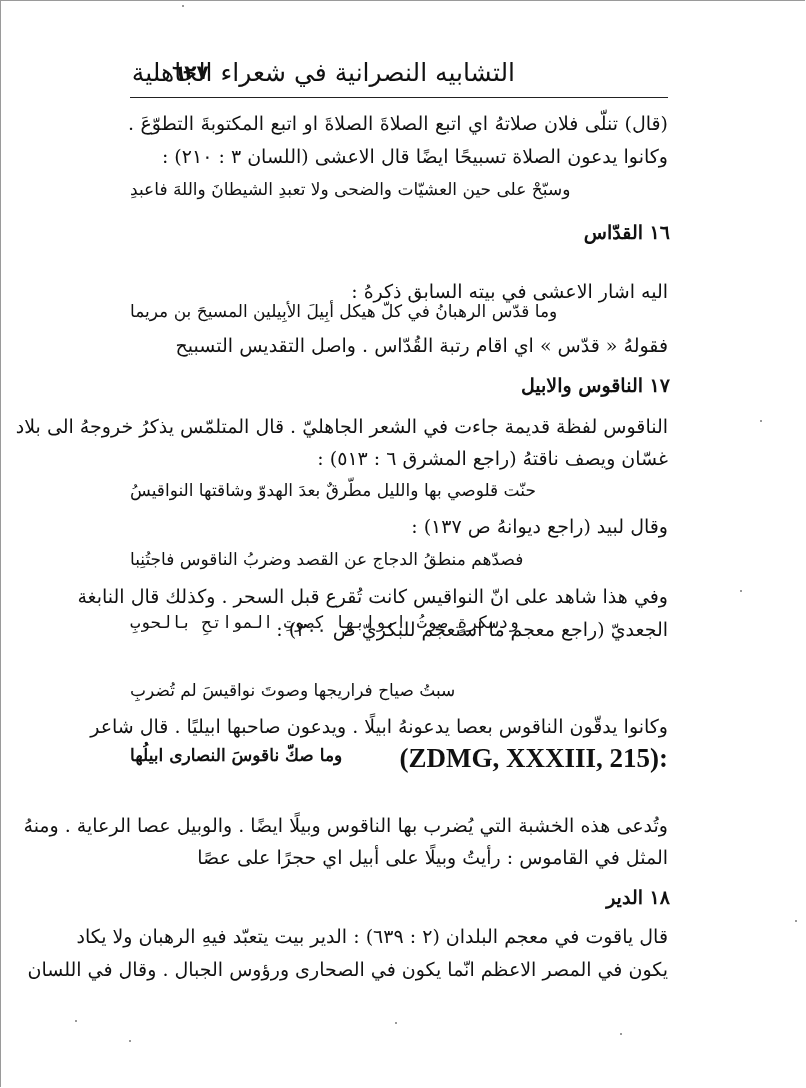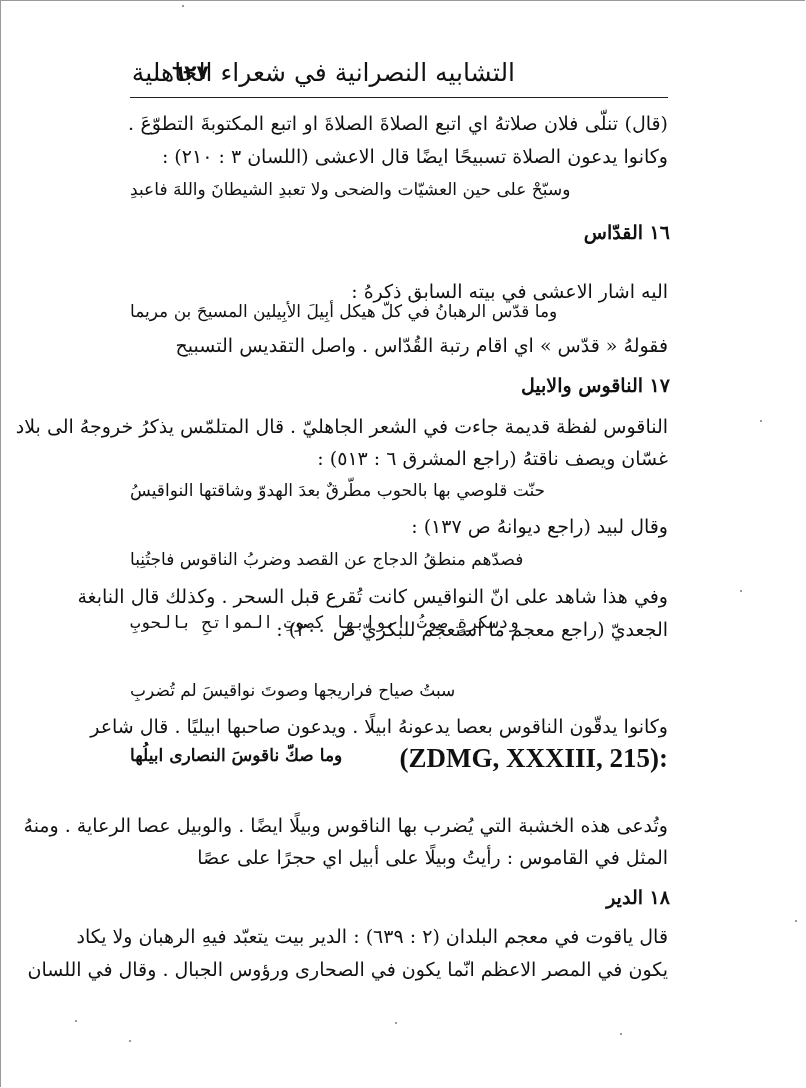--- a/index.html
+++ b/index.html
@@ -115,21 +115,21 @@
 <div class="line verse" style="top:176px;">وسبّحْ على حين العشيّات والضحى      ولا تعبدِ الشيطانَ واللهَ فاعبدِ</div>
 
 <div class="line heading" style="top:219px;">١٦  القدّاس</div>
 <div class="line prose short" style="top:262px;margin-top:16px;">اليه اشار الاعشى في بيته السابق ذكرهُ :</div>
 <div class="line verse" style="top:298px;">وما قدّس الرهبانُ في كلّ هيكل      أبِيلَ الأبِيلين المسيحَ بن مريما</div>
 <div class="line prose short" style="top:332px;">فقولهُ « قدّس » اي اقام رتبة القُدّاس . واصل التقديس التسبيح</div>
 
 <div class="line heading" style="top:372px;">١٧  الناقوس والابيل</div>
 <div class="line prose" style="top:413px;">الناقوس لفظة قديمة جاءت في الشعر الجاهليّ . قال المتلمّس يذكرُ خروجهُ الى بلاد</div>
 <div class="line prose short" style="top:445px;">غسّان ويصف ناقتهُ (راجع المشرق ٦ : ٥١٣) :</div>
-<div class="line verse" style="top:477px;">حنّت قلوصي بها بالحوب مطّرقٌ      بعدَ الهدوّ وشاقتها النواقيسُ</div>
+<div class="line verse" style="top:477px;">حنّت قلوصي بها والليل مطّرقٌ      بعدَ الهدوّ وشاقتها النواقيسُ</div>
 <div class="line prose short" style="top:513px;">وقال لبيد (راجع ديوانهُ ص ١٣٧) :</div>
 <div class="line verse" style="top:546px;">فصدّهم منطقُ الدجاج عن القصد وضربُ الناقوس فاجتُنِبا</div>
 <div class="line prose" style="top:583px;">وفي هذا شاهد على انّ النواقيس كانت تُقرع قبل السحر . وكذلك قال النابغة</div>
 <div class="line prose short" style="top:616px;">الجعديّ (راجع معجم ما استعجم للبكريّ ص ٣٠٠) :</div>
 <div class="line verse" style="top:611px;font-family:Liberation Mono, monospace;">ودسكرةٍ صوتُ ابوابها      كصوتِ المواتحِ بالحوبِ</div>
 <div class="line verse" style="top:677px;">سبتُ صياح فراريجها      وصوتَ نواقيسَ لم تُضربِ</div>
 <div class="line prose" style="top:713px;">وكانوا يدقّون الناقوس بعصا يدعونهُ ابيلًا . ويدعون صاحبها ابيليًا . قال شاعر</div>
 <div class="line latin" style="top:745px; width:540px;">(ZDMG, XXXIII, 215):</div>
 <div class="line verse" style="top:742px;font-weight:bold;">وما صكّ ناقوسَ النصارى ابيلُها</div>
 <div class="line prose" style="top:812px;">وتُدعى هذه الخشبة التي يُضرب بها الناقوس وبيلًا ايضًا . والوبيل عصا الرعاية . ومنهُ</div>

